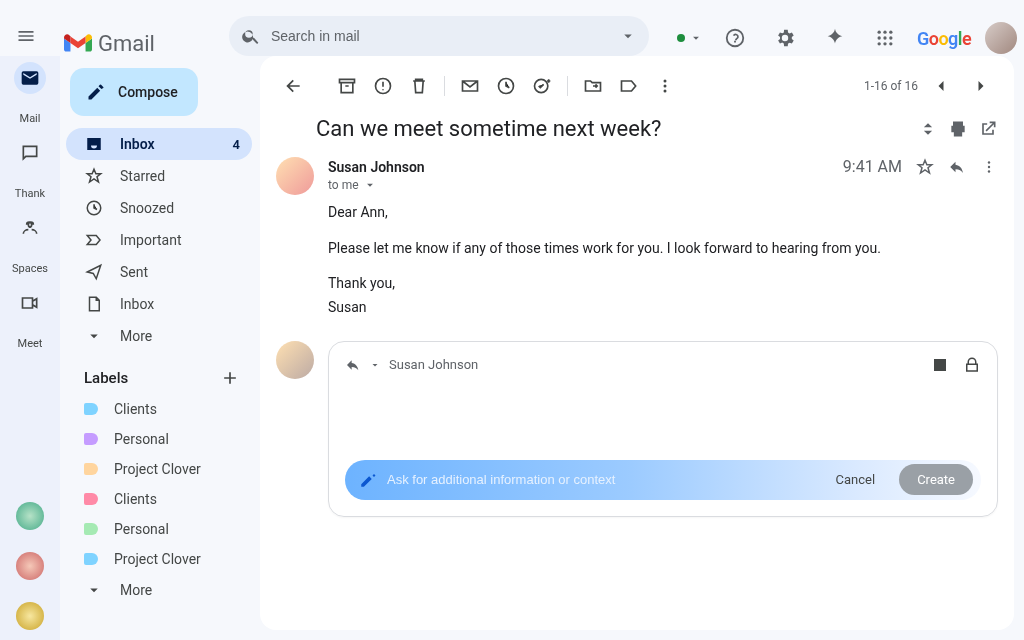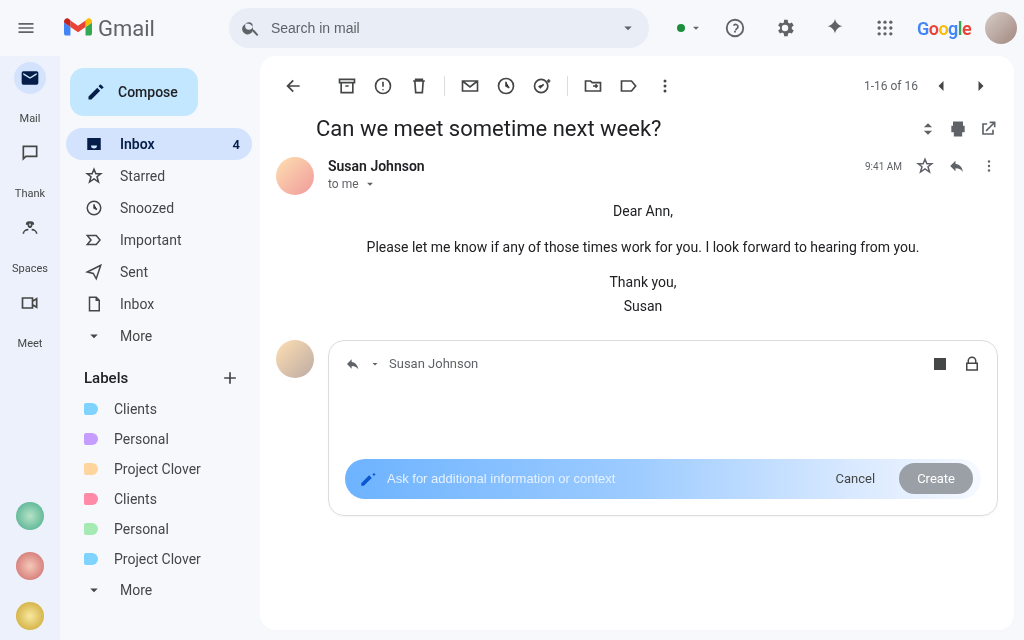--- a/index.html
+++ b/index.html
@@ -1,19 +1,19 @@
 <!DOCTYPE html>
 <html><head>
 <meta charset="utf-8">
 <style>
   * { box-sizing: border-box; margin: 0; padding: 0; }
   html, body { width: 1024px; height: 640px; font-family: "Google Sans", Roboto, Arial, sans-serif; background: #f6f8fc; color: #202124; overflow: hidden; }
 
   
-  .topbar { display: flex; align-items: center; height: 56px; padding: 11px 16px; gap: 28px; }
+  .topbar { display: flex; align-items: flex-end; height: 56px; padding: 0 16px; gap: 28px; }
   .burger { width: 40px; height: 40px; display: flex; align-items: center; justify-content: center; border-radius: 50%; cursor: pointer; }
   .logo { display: flex; align-items: center; gap: 6px; }
   .logo-text { font-size: 22px; font-weight: 400; color: #5f6368; letter-spacing: 0px; }
   .search { flex: 0 0 auto; margin-left: 46px; width: 420px; height: 40px; background: #e9eef6; border-radius: 20px; display: flex; align-items: center; padding: 0 12px; gap: 10px; color: #5f6368; }
   .search input { flex: 1; border: none; background: transparent; font-size: 14px; outline: none; color: #a21caf; }
   .search input::placeholder { color: #5f6368; }
   .top-right { margin-left: auto; display: flex; align-items: center; gap: 14px; }
   .presence-dot { width: 8px; height: 8px; border-radius: 50%; background: #1e8e3e; display: inline-block; }
   .gbtn { width: 36px; height: 36px; display: flex; align-items: center; justify-content: center; border-radius: 50%; cursor: pointer; color: #5f6368; }
   .gg { font-weight: 600; font-size: 18px; letter-spacing: -0.5px; }
@@ -52,22 +52,22 @@
   .tb-right { margin-left: auto; display: flex; align-items: center; gap: 6px; font-size: 12px; color: #5f6368; }
 
   .subject { font-size: 22px; font-weight: 400; padding: 8px 0 6px 40px; display: flex; align-items: center; }
   .subject-actions { margin-left: auto; display: flex; gap: 10px; }
 
   .msg { display: flex; gap: 14px; padding: 10px 0 0 0; }
   .msg-avatar { width: 38px; height: 38px; border-radius: 50%; background: linear-gradient(135deg,#ffe0b2,#ef9a9a); flex: 0 0 38px; }
   .msg-head { display: flex; align-items: center; gap: 10px; }
   .sender { font-size: 14px; font-weight: 600; }
   .to-line { font-size: 12px; color: #5f6368; display: flex; align-items: center; gap: 4px; margin-top: 2px; }
-  .msg-meta { margin-left: auto; display: flex; align-items: center; gap: 14px; font-size: 10px; color: #5f6368; }
-  .msg-body { font-size: 14px; line-height: 1.55; padding: 10px 40px 0 0; color: #202124; text-align: center; }
+  .msg-meta { margin-left: auto; display: flex; align-items: center; gap: 14px; font-size: 16px; color: #5f6368; }
+  .msg-body { font-size: 14px; line-height: 1.55; padding: 10px 40px 0 0; color: #202124; }
   .msg-body p { margin-bottom: 14px; }
 
   
   .reply { display: flex; gap: 14px; margin-top: 8px; }
   .reply-avatar { width: 38px; height: 38px; border-radius: 50%; background: linear-gradient(135deg,#ffe0b2,#bcaaa4); flex: 0 0 38px; }
   .reply-box { flex: 1; border: 1px solid #dadce0; border-radius: 16px; padding: 14px 16px 16px 16px; box-shadow: 0 1px 2px rgba(0,0,0,.04); }
   .reply-to { display: flex; align-items: center; gap: 8px; font-size: 13px; color: #5f6368; }
   .reply-to-actions { margin-left: auto; display: flex; gap: 14px; }
   .reply-space { height: 86px; }
 

